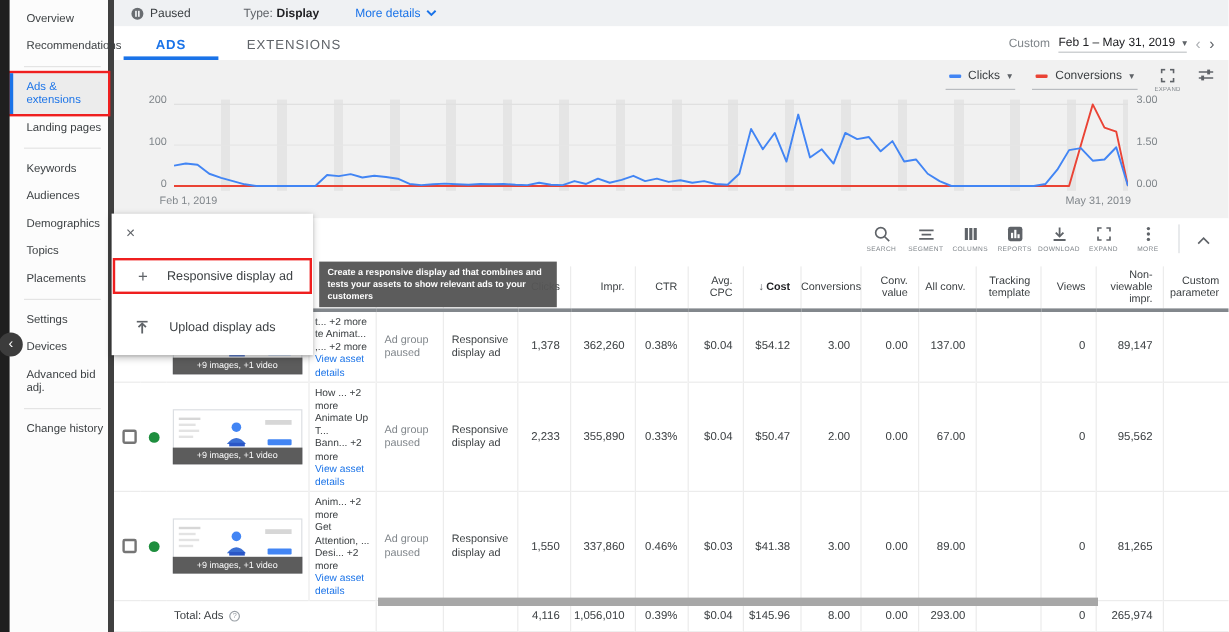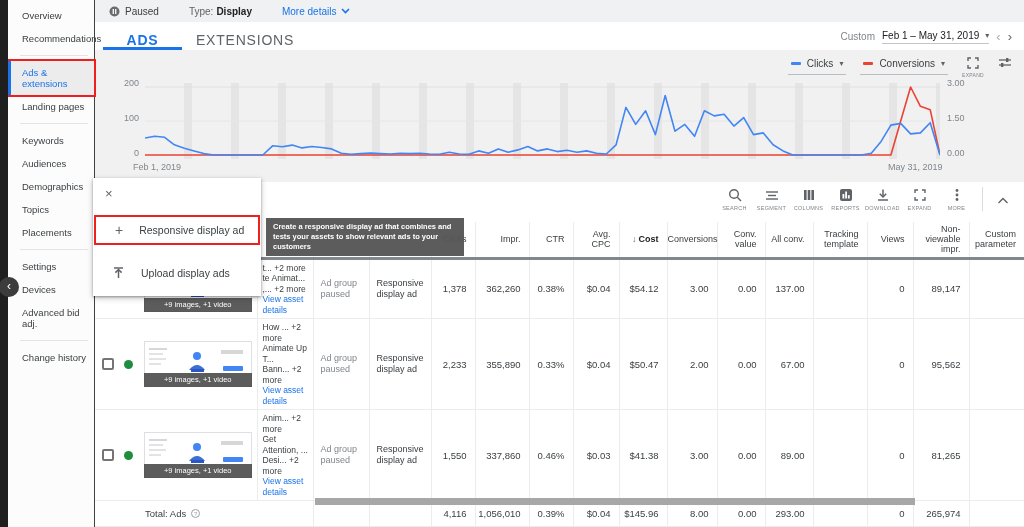--- a/index.html
+++ b/index.html
@@ -6,41 +6,41 @@
   html,body { width:1024px; height:527px; font-family:"Liberation Sans", sans-serif; background:#fff; }
   .screen { position:relative; width:1024px; height:527px; overflow:hidden; background:#fff; }
 
   
   .black-strip { position:absolute; left:0; top:0; width:8px; height:527px; background:#1f1f1f; z-index:3; }
   .collapse-circle { position:absolute; left:-1px; top:277px; width:20px; height:20px; border-radius:50%;
     background:#3c3c3c; color:#fff; font-size:12px; line-height:19px; text-align:center; z-index:6; cursor:pointer; }
 
   
   .sidebar { position:absolute; left:8px; top:0; width:87px; height:527px; background:#fcfcfc;
-    border-right:1px solid #404040; z-index:2; padding-top:4px; }
+    border-right:5px solid #404040; z-index:2; padding-top:4px; }
   .side-item { padding:6px 3px 6px 14px; font-size:9.5px; color:#3c4043; line-height:11px; cursor:pointer; }
   .side-item.selected { color:#1a73e8; background:#ececec; border-left:3px solid #1a73e8; padding-left:11px;
     box-shadow:0 0 0 2px #ef1f1f; position:relative; z-index:4; }
   .side-divider { border-top:1px solid #e4e4e4; margin:5px 6px 5px 12px; }
 
   
   .main { position:absolute; left:95px; top:0; right:0; bottom:0; }
 
   
   .statusbar { position:absolute; left:0; right:0; top:0; height:22px; background:#eff1f3;
     display:flex; align-items:center; font-size:10px; color:#3c4043; }
   .statusbar .grp { display:flex; align-items:flex-start; gap:5px; }
   .pause-wrap { margin-left:14px; }
-  .type-label { color:#5f6368; margin-left:30px; }
+  .type-label { color:#5f6368; margin-left:44px; }
   .type-value { color:#202124; font-weight:bold; margin-left:3px; }
   .more-details { color:#1a73e8; margin-left:30px; display:flex; align-items:center; gap:5px; cursor:pointer; }
 
   
   .tabsrow { position:absolute; left:0; right:0; top:22px; height:28px; background:#fff; }
-  .tab { position:absolute; top:0; height:28px; text-align:center; font-size:14px; letter-spacing:0.8px;
+  .tab { position:absolute; top:0; height:28px; text-align:center; font-size:11px; letter-spacing:0.8px;
     padding-top:10px; cursor:pointer; }
   .tab-ads { left:0; width:95px; color:#1a73e8; font-weight:bold; }
   .tab-ads .tab-underline { position:absolute; left:8px; right:8px; bottom:0; height:3px; background:#1a73e8; }
   .tab-ext { left:95px; width:110px; color:#5f6368; }
   .daterange { position:absolute; right:12px; top:7px; display:flex; align-items:center; gap:7px; font-size:10px; }
   .dr-custom { color:#80868b; }
   .dr-value { color:#202124; border-bottom:1px solid #c3c6c9; padding-bottom:2px; display:flex; gap:6px; align-items:center; cursor:pointer; }
   .dr-caret { color:#5f6368; font-size:8px; }
   .dr-prev { color:#aeb1b5; font-size:13px; cursor:pointer; }
   .dr-next { color:#5f6368; font-size:13px; cursor:pointer; }

